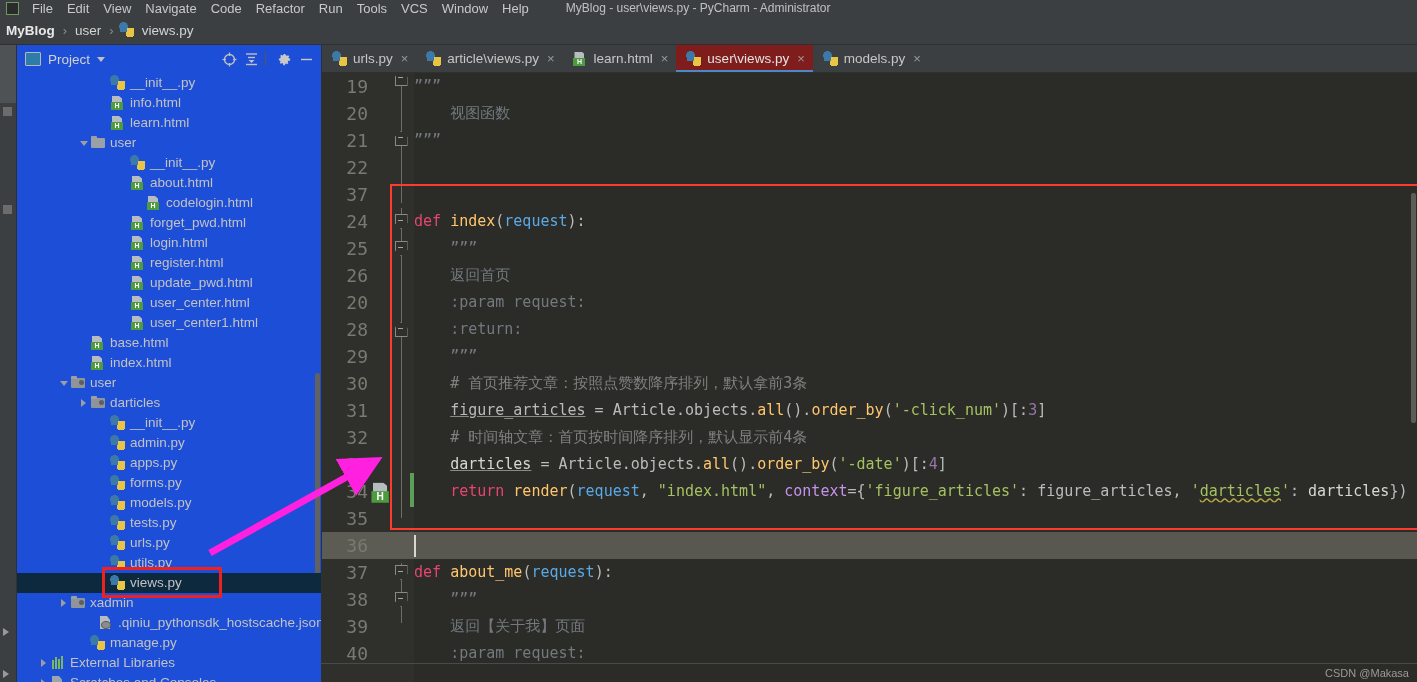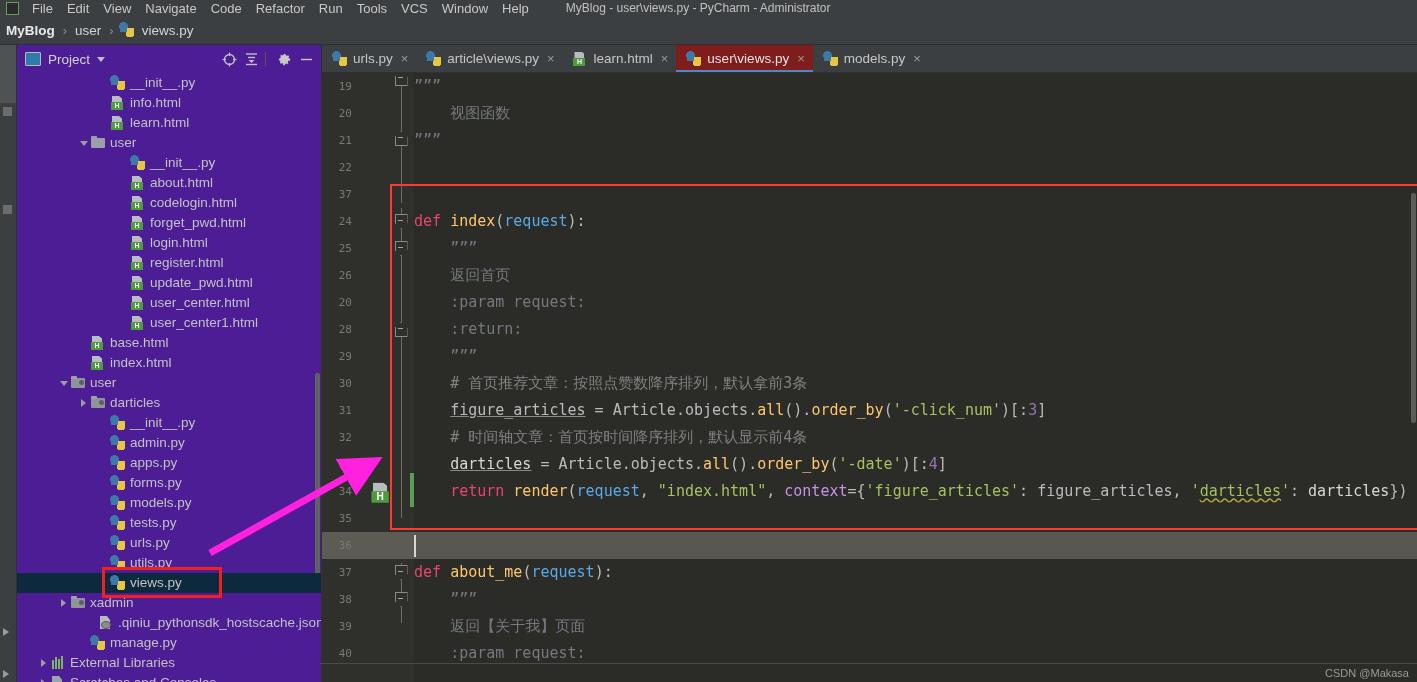--- a/index.html
+++ b/index.html
@@ -34,21 +34,21 @@
               border-right:1px solid #2e3032;position:relative;}
   .vtab{position:absolute;left:0;width:16px;color:#a8a099;font-size:10px;
         writing-mode:vertical-rl;text-orientation:mixed;transform:rotate(180deg);
         letter-spacing:0;white-space:nowrap;}
   .vtab.sel{background:#4e5254;color:#d8d8d8;}
   .vt-handle{position:absolute;left:3px;width:9px;height:9px;background:#6c6c6c;}
   .vt-arrow{position:absolute;left:3px;width:0;height:0;
             border-left:6px solid #9a9a9a;border-top:4px solid transparent;border-bottom:4px solid transparent;}
 
   
-  .project{width:304px;flex:0 0 304px;background:#4c1d95;display:flex;flex-direction:column;
+  .project{width:304px;flex:0 0 304px;background:#1d4ed8;display:flex;flex-direction:column;
            border-right:1px solid #2e3032;min-height:0;}
   .proj-head{height:28px;flex:0 0 28px;display:flex;align-items:center;padding:0 6px 0 8px;}
   .proj-head .ttl{font-size:13.5px;color:#d2d2d2;margin-left:7px;}
   .proj-head .sp{flex:1 1 auto;}
   .proj-ico{width:18px;height:18px;display:flex;align-items:center;justify-content:center;margin-left:4px;}
   .proj-sep{width:1px;height:14px;background:#555;margin:0 5px;}
   .tree{flex:1 1 auto;overflow:hidden;position:relative;padding-top:0;}
   .row{height:20px;display:flex;align-items:center;white-space:nowrap;font-size:13.5px;color:#c2c2c2;position:relative;}
   .row.sel{background:#0d293e;}
   .arrow{width:13px;height:20px;display:inline-flex;align-items:center;justify-content:center;flex:0 0 13px;}
@@ -98,22 +98,22 @@
           border-bottom:1px solid #2e3032;overflow:hidden;}
   .tab{display:flex;align-items:center;padding:0 8px 0 10px;white-space:nowrap;position:relative;
        font-size:13.5px;color:#c6c6c6;}
   .tab.active{background:#7f1d1d;color:#e3e3e3;}
   .tab.active:after{content:"";position:absolute;left:0;right:0;bottom:0;height:2px;background:#4a88c7;}
   .tab .ico{margin-right:5px;}
   .tab .x{margin-left:8px;color:#9a9a9a;font-size:13px;line-height:1;}
 
   .edbody{flex:1 1 auto;display:flex;min-height:0;position:relative;overflow:hidden;background:#2b2b28;}
   .gutter{width:92px;flex:0 0 92px;background:#2f2f2c;position:relative;}
-  .gnum{position:absolute;right:62px;width:60px;text-align:right;
-        font-family:"DejaVu Sans Mono","Liberation Mono",monospace;font-size:11px;color:#7a7a72;height:27px;line-height:27px;}
+  .gnum{position:absolute;right:46px;width:60px;text-align:right;
+        font-family:"DejaVu Sans Mono","Liberation Mono",monospace;font-size:18px;color:#7a7a72;height:27px;line-height:27px;}
   .fold{position:absolute;left:72px;width:14px;height:27px;display:flex;align-items:center;justify-content:center;}
   .foldline{position:absolute;left:78.5px;width:1px;background:#6d6d66;}
   .foldbox{width:11px;height:11px;border:1px solid #8a8a82;background:#2f2f2c;position:relative;}
   .foldbox:before{content:"";position:absolute;left:2px;top:4.5px;width:5px;height:1px;background:#a5a59c;}
   .foldbox.ptr{clip-path:polygon(0 0,100% 0,100% 60%,50% 100%,0 60%);height:13px;}
   .foldbox.up{clip-path:polygon(50% 0,100% 40%,100% 100%,0 100%,0 40%);height:13px;}
 
   .code{position:absolute;left:92px;top:0;right:0;bottom:0;overflow:hidden;background:#2b2b28;}
   .cline{position:absolute;left:0;right:0;height:27px;line-height:27px;white-space:pre;
          font-family:"DejaVu Sans Mono","Liberation Mono",monospace;font-size:15px;}
@@ -248,21 +248,21 @@
             <span class="arrow "></span>
             <span class="ico ico-py"></span>
             <span class="lbl">__init__.py</span>
           </div>
           <div class="row" style="position: absolute; left: 0px; right: 0px; top: 100px;">
             <span style="display: inline-block; flex: 0 0 auto; width: 100px;"></span>
             <span class="arrow "></span>
             <span class="ico ico-html"></span>
             <span class="lbl">about.html</span>
           </div>
-          <div class="row" style="position: absolute; left: 0px; right: 0px; top: 120px;">
+          <div class="row" style="position: absolute; left: 16px; right: 0px; top: 120px;">
             <span style="display: inline-block; flex: 0 0 auto; width: 100px;"></span>
             <span class="arrow "></span>
             <span class="ico ico-html"></span>
             <span class="lbl">codelogin.html</span>
           </div>
           <div class="row" style="position: absolute; left: 0px; right: 0px; top: 140px;">
             <span style="display: inline-block; flex: 0 0 auto; width: 100px;"></span>
             <span class="arrow "></span>
             <span class="ico ico-html"></span>
             <span class="lbl">forget_pwd.html</span>

